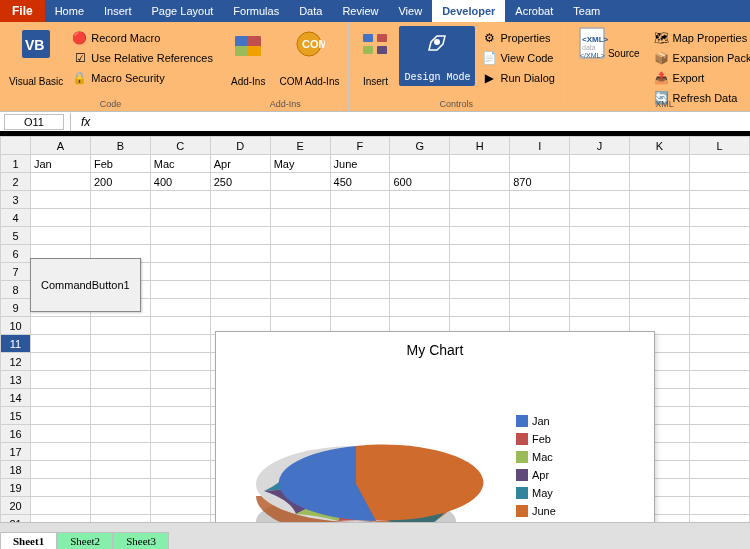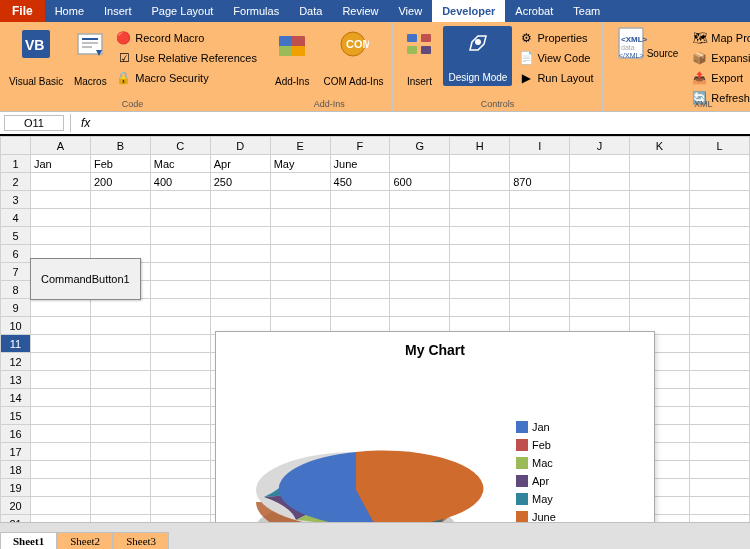--- a/index.html
+++ b/index.html
@@ -18,56 +18,56 @@
     .ribbon-group-content { display: flex; flex: 1; align-items: flex-start; padding-bottom: 14px; }
     .ribbon-btn-large { display: flex; flex-direction: column; align-items: center; padding: 2px 5px; cursor: pointer; min-width: 44px; }
     .ribbon-icon-large { width: 32px; height: 32px; display: flex; align-items: center; justify-content: center; font-size: 20px; }
     .ribbon-btn-large span.label { font-size: 10px; text-align: center; margin-top: 16px; line-height: 1.2; }
 
     .ribbon-btn-small { display: flex; align-items: center; gap: 3px; padding: 2px 4px; cursor: pointer; white-space: nowrap; }
     .ribbon-btn-small .icon { width: 16px; height: 16px; font-size: 12px; display: flex; align-items: center; justify-content: center; }
     .ribbon-small-group { display: flex; flex-direction: column; justify-content: flex-start; padding-top: 2px; }
     .ribbon-icon-medium { width: 28px; height: 28px; font-size: 16px; display: flex; align-items: center; justify-content: center; }
 
-    .design-mode-btn { background: #2b579a; color: #fff; border-radius: 2px; }
+    .design-mode-btn { background: #2b579a; color: #fff; border-radius: 2px; font-family: Liberation Mono, monospace; }
     .design-mode-btn .ribbon-icon-medium { color: #fff; }
     .design-mode-btn span.label { color: #fff; font-size: 10px; }
 
     .source-btn { display: flex; flex-direction: row; align-items: center; padding: 4px 8px; cursor: pointer; }
 
     
-    .formula-bar { display: flex; align-items: center; background: #fff; border-bottom: 2px solid #000000; height: 24px; padding: 0 4px; gap: 4px; }
+    .formula-bar { display: flex; align-items: center; background: #fff; border-bottom: 5px solid #000000; height: 24px; padding: 0 4px; gap: 4px; }
     .cell-ref { width: 60px; border: 1px solid #c0c0c0; padding: 1px 4px; font-size: 11px; text-align: center; }
     .formula-divider { width: 1px; height: 18px; background: #c0c0c0; margin: 0 2px; }
     .fx-label { font-style: italic; color: #000000; font-size: 12px; margin: 0 4px; }
     .formula-input { flex: 1; border: none; outline: none; font-size: 11px; }
 
     
     .spreadsheet { display: flex; flex-direction: column; height: calc(549px - 22px - 90px - 24px); }
 
     table.sheet { border-collapse: collapse; table-layout: fixed; }
     table.sheet th, table.sheet td { border: 1px solid #d0d0d0; font-size: 11px; padding: 1px 3px; white-space: nowrap; overflow: hidden; }
     table.sheet th { background: #f0f0f0; text-align: center; font-weight: normal; min-width: 60px; height: 18px; }
     table.sheet th.row-header { width: 30px; min-width: 30px; background: #f0f0f0; }
     table.sheet th.row-header.selected { background: #2b579a; color: #fff; }
     table.sheet td { background: #fff; height: 18px; }
     table.sheet tr.selected-row th.row-header { background: #2b579a; color: #fff; }
 
     .chart-overlay { position: absolute; top: 195px; left: 215px; width: 440px; height: 280px; background: #fff; border: 1px solid #aaa; box-shadow: 2px 2px 5px rgba(0,0,0,0.15); padding: 10px; }
-    .chart-title { text-align: center; font-weight: bold; font-size: 14px; margin-bottom: 14px; }
+    .chart-title { text-align: center; font-weight: normal; font-size: 14px; margin-bottom: 8px; }
     .chart-body { display: flex; align-items: center; gap: 10px; }
     .pie-svg { flex-shrink: 0; }
     .legend { display: flex; flex-direction: column; gap: 6px; font-size: 11px; }
     .legend-item { display: flex; align-items: center; gap: 4px; }
     .legend-color { width: 12px; height: 12px; flex-shrink: 0; }
 
-    .command-btn { position: absolute; top: 122px; left: 30px; background: #f0f0f0; border: 1px solid #888; padding: 14px 10px; font-size: 11px; cursor: pointer; box-shadow: 1px 1px 2px rgba(0,0,0,0.2); }
+    .command-btn { position: absolute; top: 122px; left: 30px; background: #f0f0f0; border: 1px solid #888; padding: 20px 10px; font-size: 11px; cursor: pointer; box-shadow: 1px 1px 2px rgba(0,0,0,0.2); }
 
     .sheet-tabs { display: flex; background: #e0e0e0; border-top: 1px solid #c0c0c0; height: 27px; align-items: flex-end; font-family: Liberation Serif, serif; }
-    .sheet-tab { padding: 2px 12px; background: #fdba74; border: 1px solid #c0c0c0; border-bottom: none; font-size: 11px; cursor: pointer; }
+    .sheet-tab { padding: 2px 12px; background: #86efac; border: 1px solid #c0c0c0; border-bottom: none; font-size: 11px; cursor: pointer; }
     .sheet-tab.active { background: #fff; font-weight: bold; }
   </style>
 </head>
 <body>
 
 <div class="title-bar">
   <div class="file-btn">File</div>
   <div class="tab">Home</div>
   <div class="tab">Insert</div>
   <div class="tab">Page Layout</div>
@@ -87,32 +87,20 @@
       <div class="ribbon-btn-large">
         <div class="ribbon-icon-large">
           <svg width="32" height="32" viewBox="0 0 32 32">
             <rect x="2" y="2" width="28" height="28" fill="#2b579a" rx="2"></rect>
             <text x="5" y="22" font-size="14" fill="white" font-weight="bold">VB</text>
           </svg>
         </div>
         <span class="label">Visual
 Basic</span>
       </div>
-      <div class="ribbon-btn-large">
-        <div class="ribbon-icon-large">
-          <svg width="32" height="32" viewBox="0 0 32 32">
-            <rect x="4" y="6" width="24" height="20" fill="#fff" stroke="#aaa" stroke-width="1.5"></rect>
-            <line x1="8" y1="11" x2="24" y2="11" stroke="#2b579a" stroke-width="2"></line>
-            <line x1="8" y1="15" x2="24" y2="15" stroke="#aaa" stroke-width="1.5"></line>
-            <line x1="8" y1="19" x2="18" y2="19" stroke="#aaa" stroke-width="1.5"></line>
-            <polygon points="22,22 28,22 25,28" fill="#2b579a"></polygon>
-          </svg>
-        </div>
-        <span class="label">Macros</span>
-      </div>
       <div class="ribbon-small-group">
         <div class="ribbon-btn-small">
           <div class="icon">🔴</div>
           <span>Record Macro</span>
         </div>
         <div class="ribbon-btn-small">
           <div class="icon">☑</div>
           <span>Use Relative References</span>
         </div>
         <div class="ribbon-btn-small">
@@ -178,21 +166,21 @@
         <div class="ribbon-btn-small">
           <div class="icon">⚙</div>
           <span>Properties</span>
         </div>
         <div class="ribbon-btn-small">
           <div class="icon">📄</div>
           <span>View Code</span>
         </div>
         <div class="ribbon-btn-small">
           <div class="icon">▶</div>
-          <span>Run Layout</span>
+          <span>Run Dialog</span>
         </div>
       </div>
     </div>
     <div class="ribbon-group-label">Controls</div>
   </div>
 
   <div class="ribbon-group">
     <div class="ribbon-group-content" style="gap:2px;">
       <div class="source-btn ribbon-btn-large">
         <div class="ribbon-icon-large">

